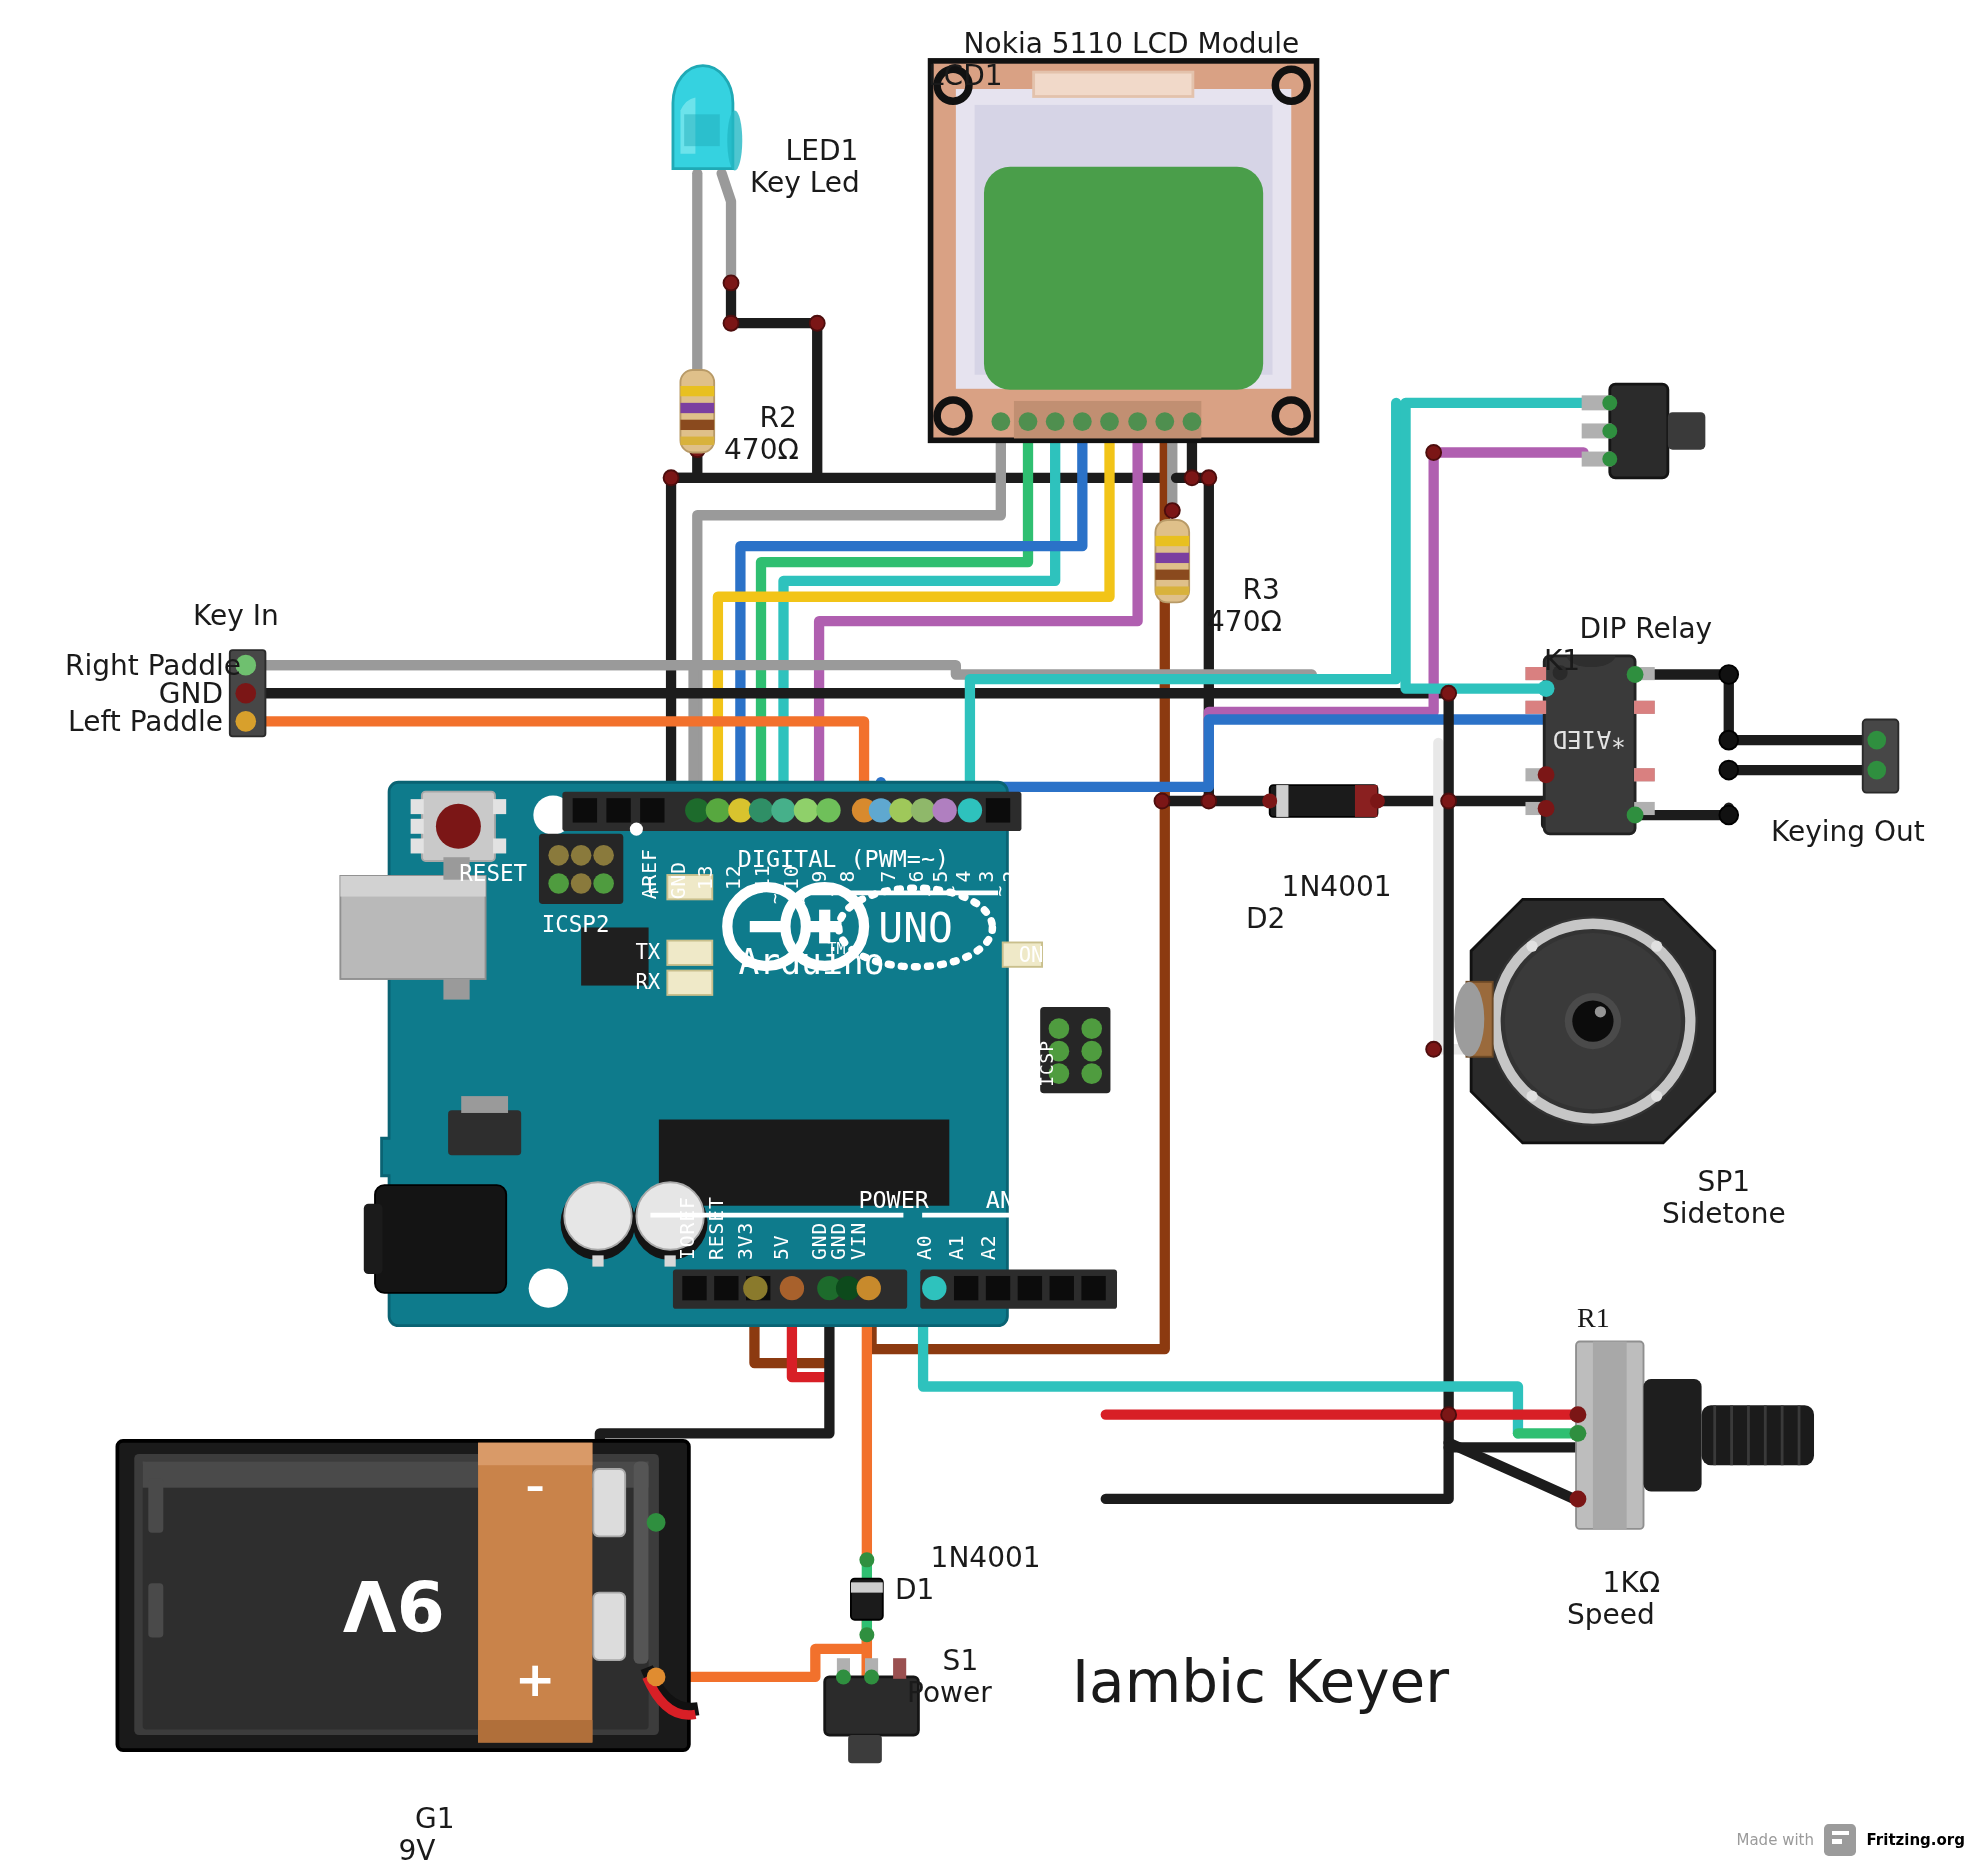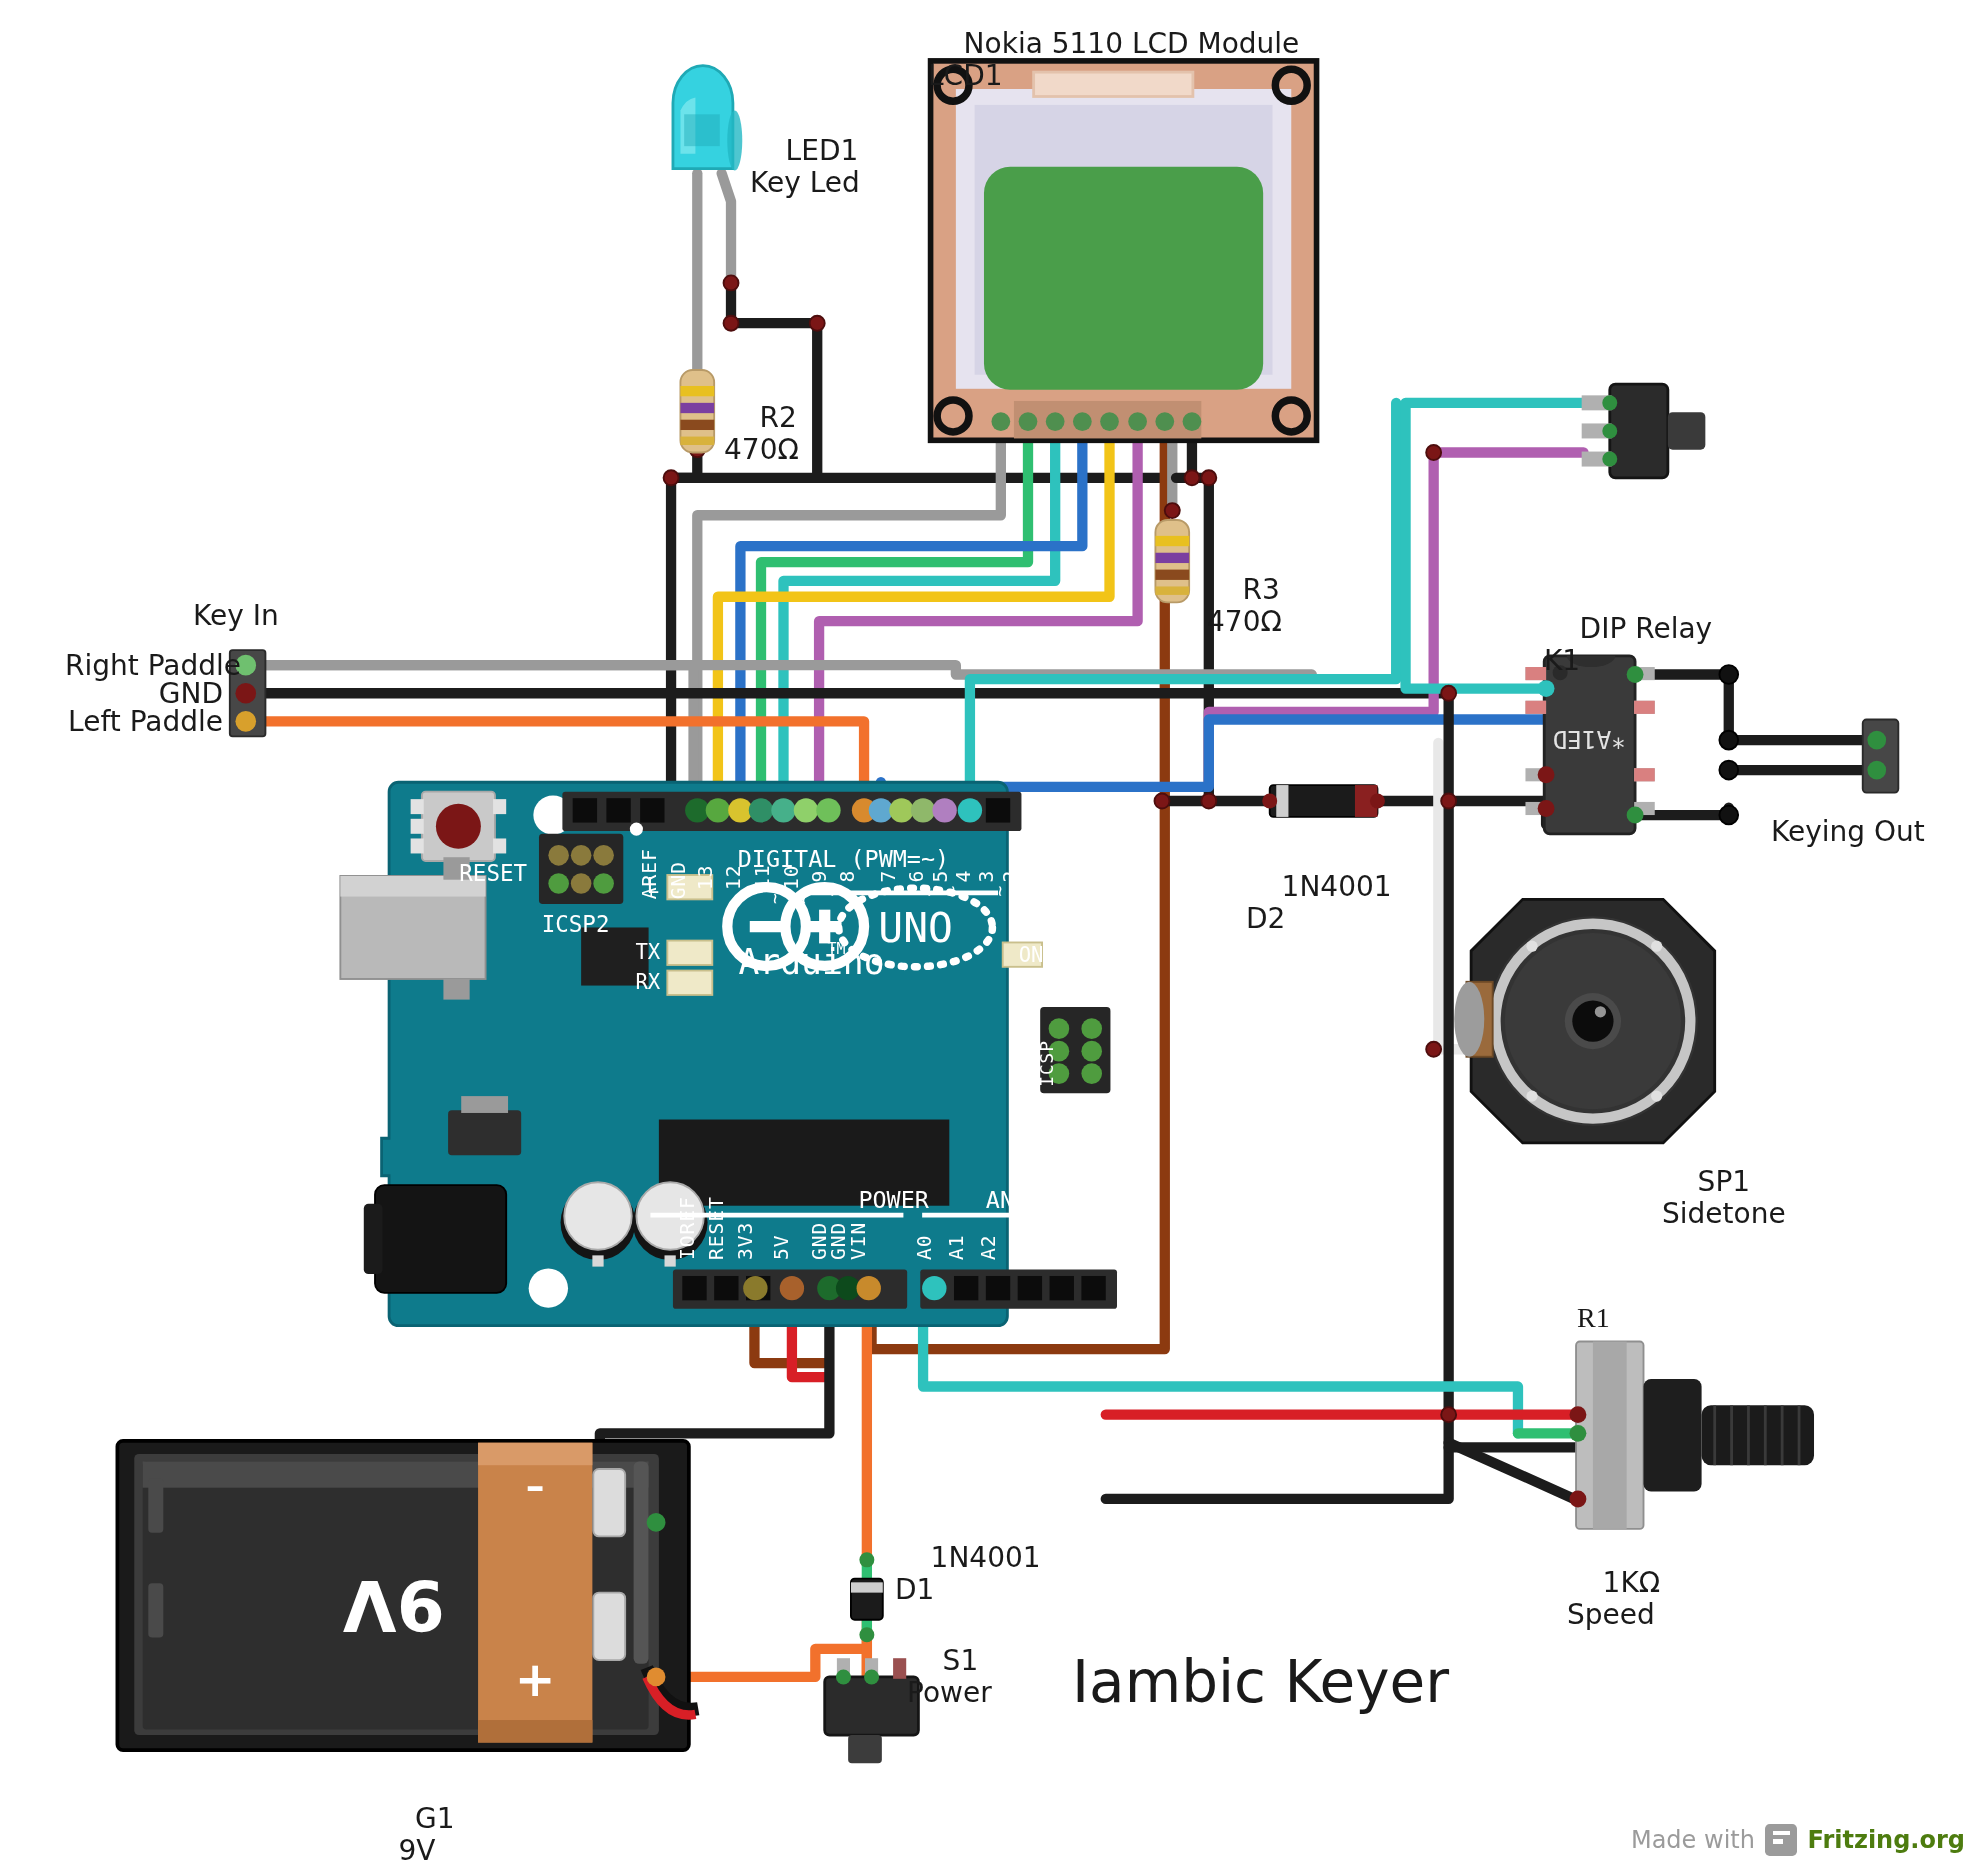--- a/index.html
+++ b/index.html
@@ -6,25 +6,25 @@
   html,body{margin:0;padding:0;background:#ffffff;}
   body{width:1982px;height:1869px;position:relative;overflow:hidden;
        font-family:"DejaVu Sans","Liberation Sans",sans-serif;}
   #stage{position:absolute;left:0;top:0;width:1982px;height:1869px;background:#fff;}
   svg.layer{position:absolute;left:0;top:0;width:1982px;height:1869px;}
   .lbl{position:absolute;color:#1a1a1a;white-space:pre;line-height:1.14;}
   .lbl.big{font-size:28px;}
   .lbl.title{font-size:58px;}
   .lbl.r{text-align:right;}
   .wm{position:absolute;right:17px;bottom:13px;display:flex;align-items:center;gap:10.3px;
-      color:#9b9b9b;font-size:24px;}
+      color:#9b9b9b;font-size:15px;}
   .wm .mark{width:32px;height:32px;background:#9b9b9b;border-radius:4.7px;position:relative;}
   .wm .mark:after{content:"";position:absolute;left:7.5px;top:6.6px;width:17px;height:4.7px;background:#fff;}
   .wm .mark:before{content:"";position:absolute;left:7.5px;top:15px;width:10.3px;height:4.7px;background:#fff;}
-  .wm b{color:#4d7c0f;font-weight:bold;}
+  .wm b{color:#000000;font-weight:bold;}
 </style>
 </head>
 <body>
 
 <div id="stage">
 
   <svg class="layer" viewBox="0 0 2115 1995">
     <defs>
       <style>
         .w{fill:none;stroke-linecap:round;stroke-linejoin:round;stroke-width:11}

